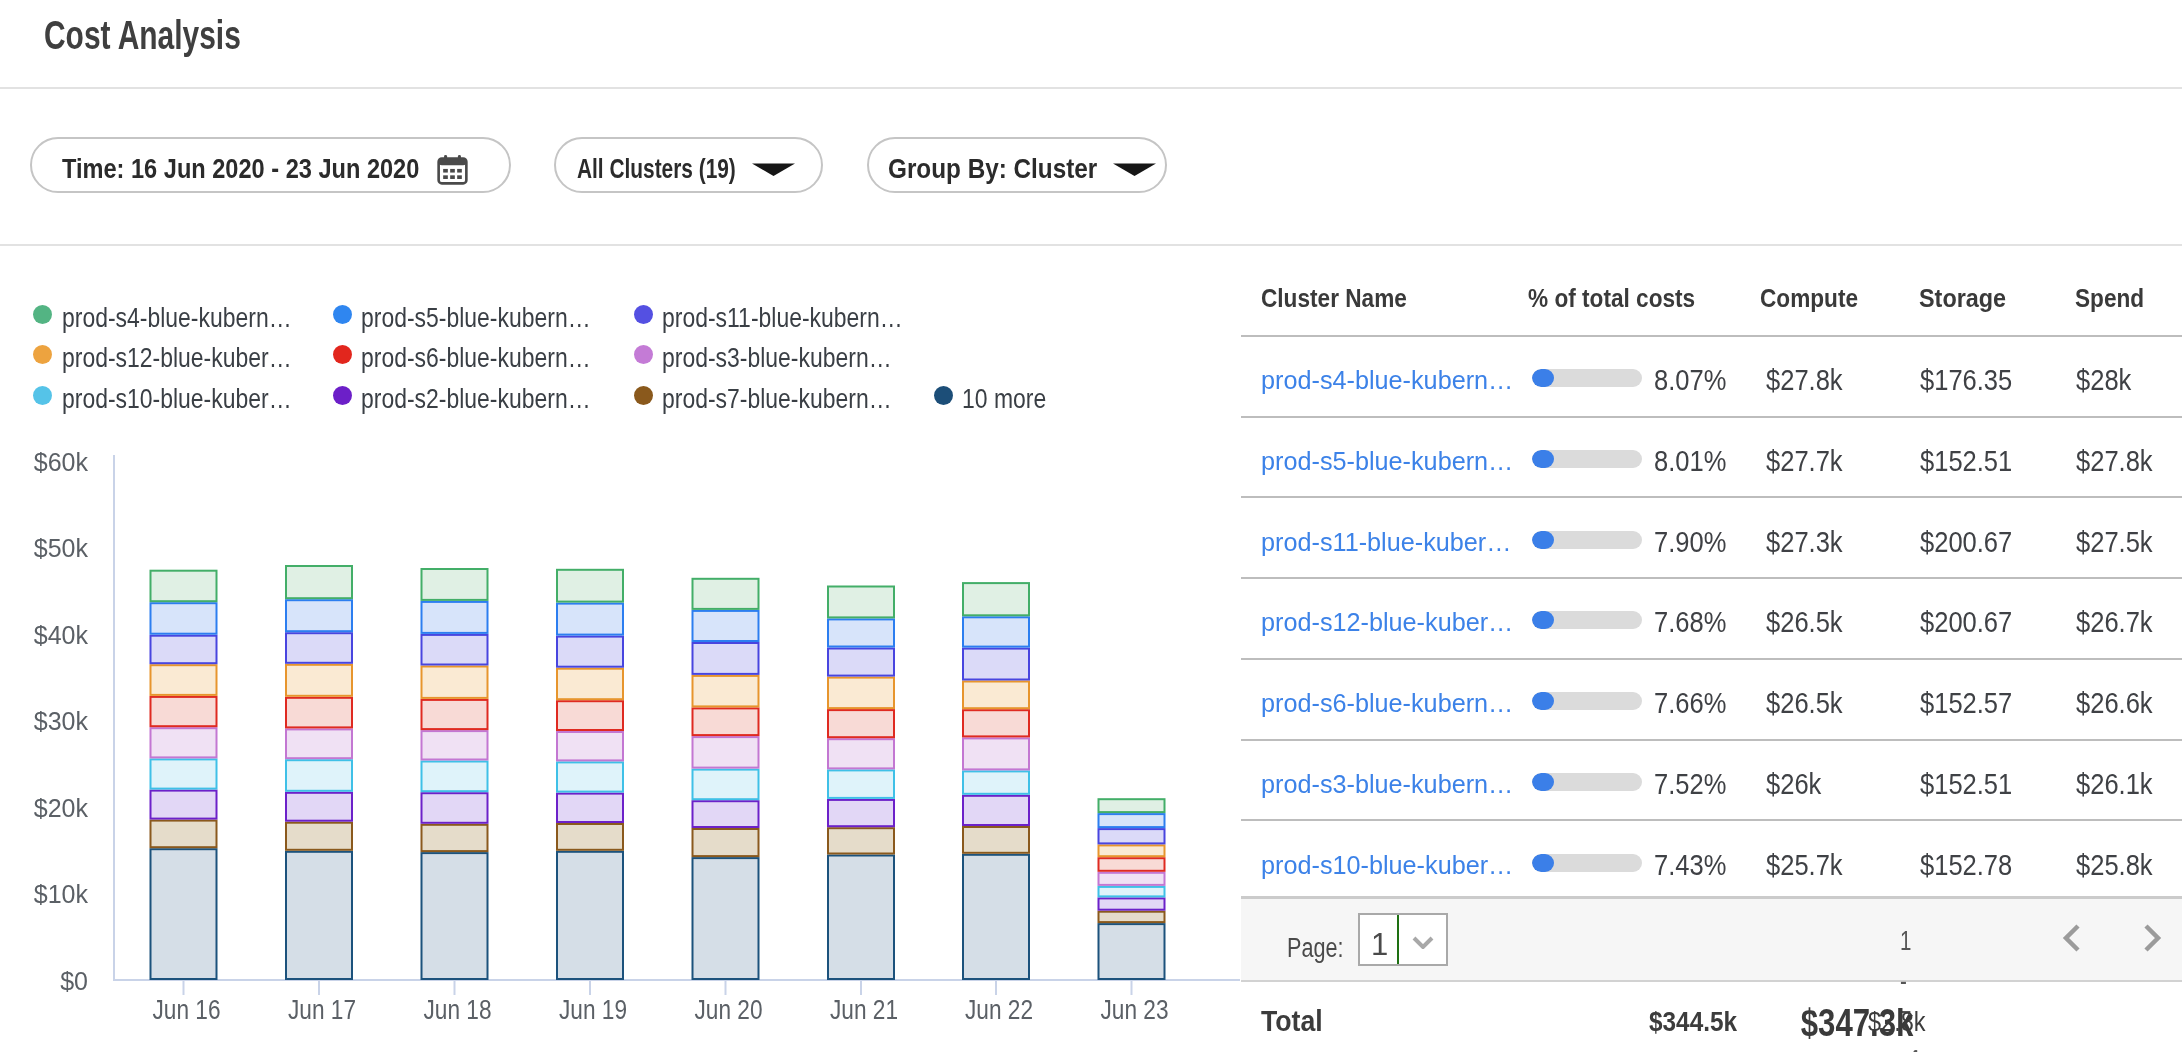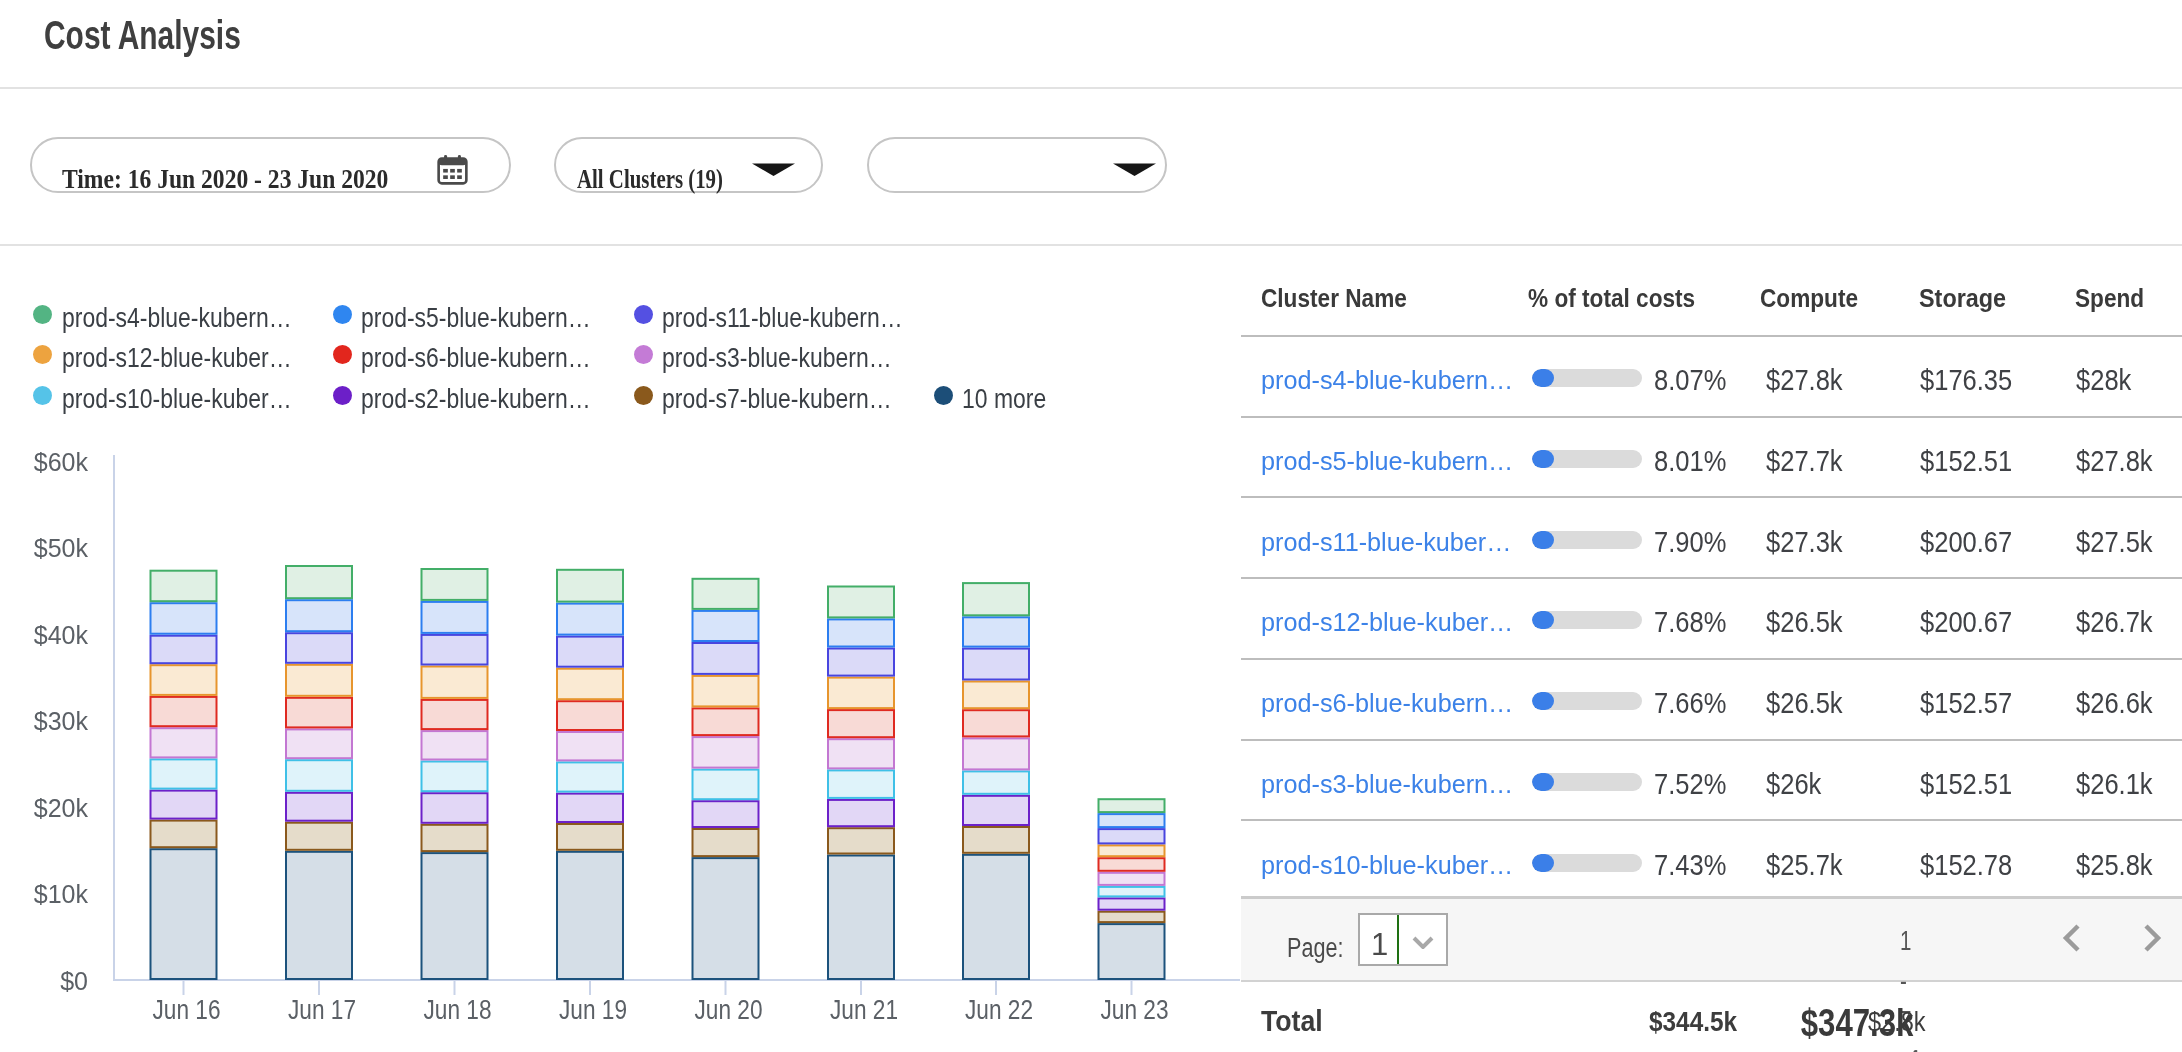--- a/index.html
+++ b/index.html
@@ -2,21 +2,21 @@
 <html><head>
 <meta charset="utf-8">
 <style>
 * { margin:0; padding:0; box-sizing:border-box; }
 html,body { width:2182px; height:1052px; background:#fff; font-family:"Liberation Sans", sans-serif; overflow:hidden; }
 #page { position:relative; width:1914px; height:1052px; }
 .abs { position:absolute; }
 .hr { position:absolute; left:0; width:2182px; height:2px; background:#E2E2E2; }
 .pill { position:absolute; height:56px; top:137px; border:2px solid #C5C5C5; border-radius:28px;
   font-size:28px; font-weight:bold; color:#2B2B2B; background:#fff; }
-.ptxt { position:absolute; top:14px; line-height:52px; white-space:nowrap;font-family:Liberation Serif, serif; }
+.ptxt { position:absolute; top:4px; line-height:52px; white-space:nowrap; }
 .ptxt > span { display:inline-block; transform-origin:0 50%; }
 .dot { position:absolute; width:19px; height:19px; border-radius:50%; }
 .ltxt { position:absolute; font-size:27px; line-height:40px; color:#3A3F45; white-space:nowrap; }
 .th { position:absolute; font-size:26px; line-height:40px; font-weight:bold; color:#3A3A3A; white-space:nowrap;text-decoration:underline; }
 .lnk { position:absolute; font-size:26px; line-height:40px; color:#3C82E8; white-space:nowrap; }
 .val { position:absolute; font-size:29px; line-height:40px; color:#3F4145; white-space:nowrap; }
 .sep { position:absolute; left:1241px; width:941px; height:2px; background:#BDBDBD; }
 .pbar { position:absolute; width:110px; height:18px; border-radius:9px; background:#DBDBDB; overflow:hidden; }
 .pfill { width:22px; height:18px; border-radius:9px; background:#3B7FE8; }
 .sx76 { display:inline-block; transform:scaleX(0.76); transform-origin:0 50%; }
@@ -52,20 +52,21 @@
 </g>
       </svg>
     </div>
   <div class="pill" style="left:554px;width:269px">
       <div class="ptxt" style="left:21px"><span style="transform:scaleX(0.745)">All Clusters (19)</span></div>
       <svg width="47" height="15" viewBox="0 0 47 15" style="position:absolute;left:194px;top:23px">
         <path d="M2 1.5 L45 1.5 L23.5 14 Z" fill="#161616"></path>
       </svg>
     </div>
   <div class="pill" style="left:867px;width:300px">
+      <div class="ptxt" style="left:19px"><span style="transform:scaleX(0.868)">Group By: Cluster</span></div>
       <svg width="47" height="15" viewBox="0 0 47 15" style="position:absolute;left:242px;top:23px">
         <path d="M2 1.5 L45 1.5 L23.5 14 Z" fill="#161616"></path>
       </svg>
     </div>
 
   <div class="hr" style="top:244px"></div>
 
   <div class="dot" style="left:33.0px;top:304.5px;background:#53B483"></div>
 <div class="ltxt" style="left:61.5px;top:297.5px"><span class="sx85">prod-s4-blue-kubern…</span></div>
 <div class="dot" style="left:332.5px;top:304.5px;background:#2F86F0"></div>

